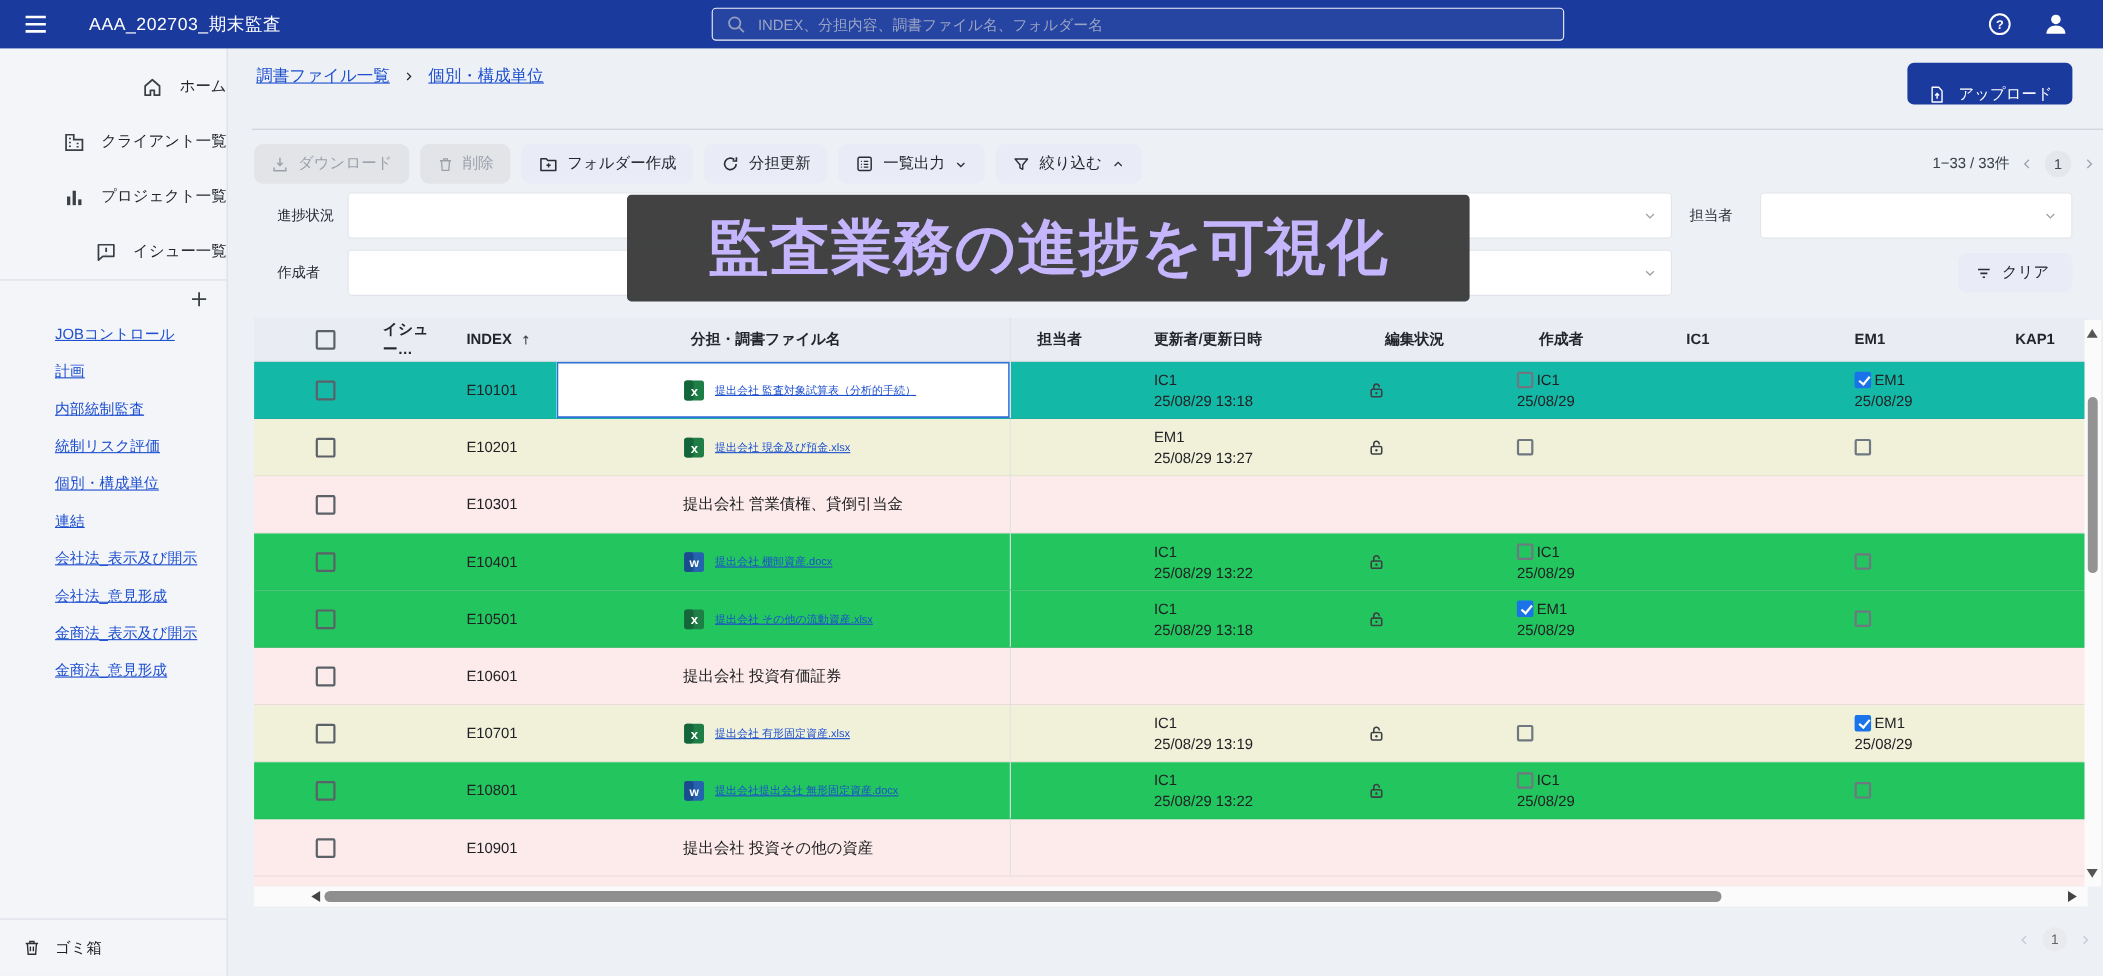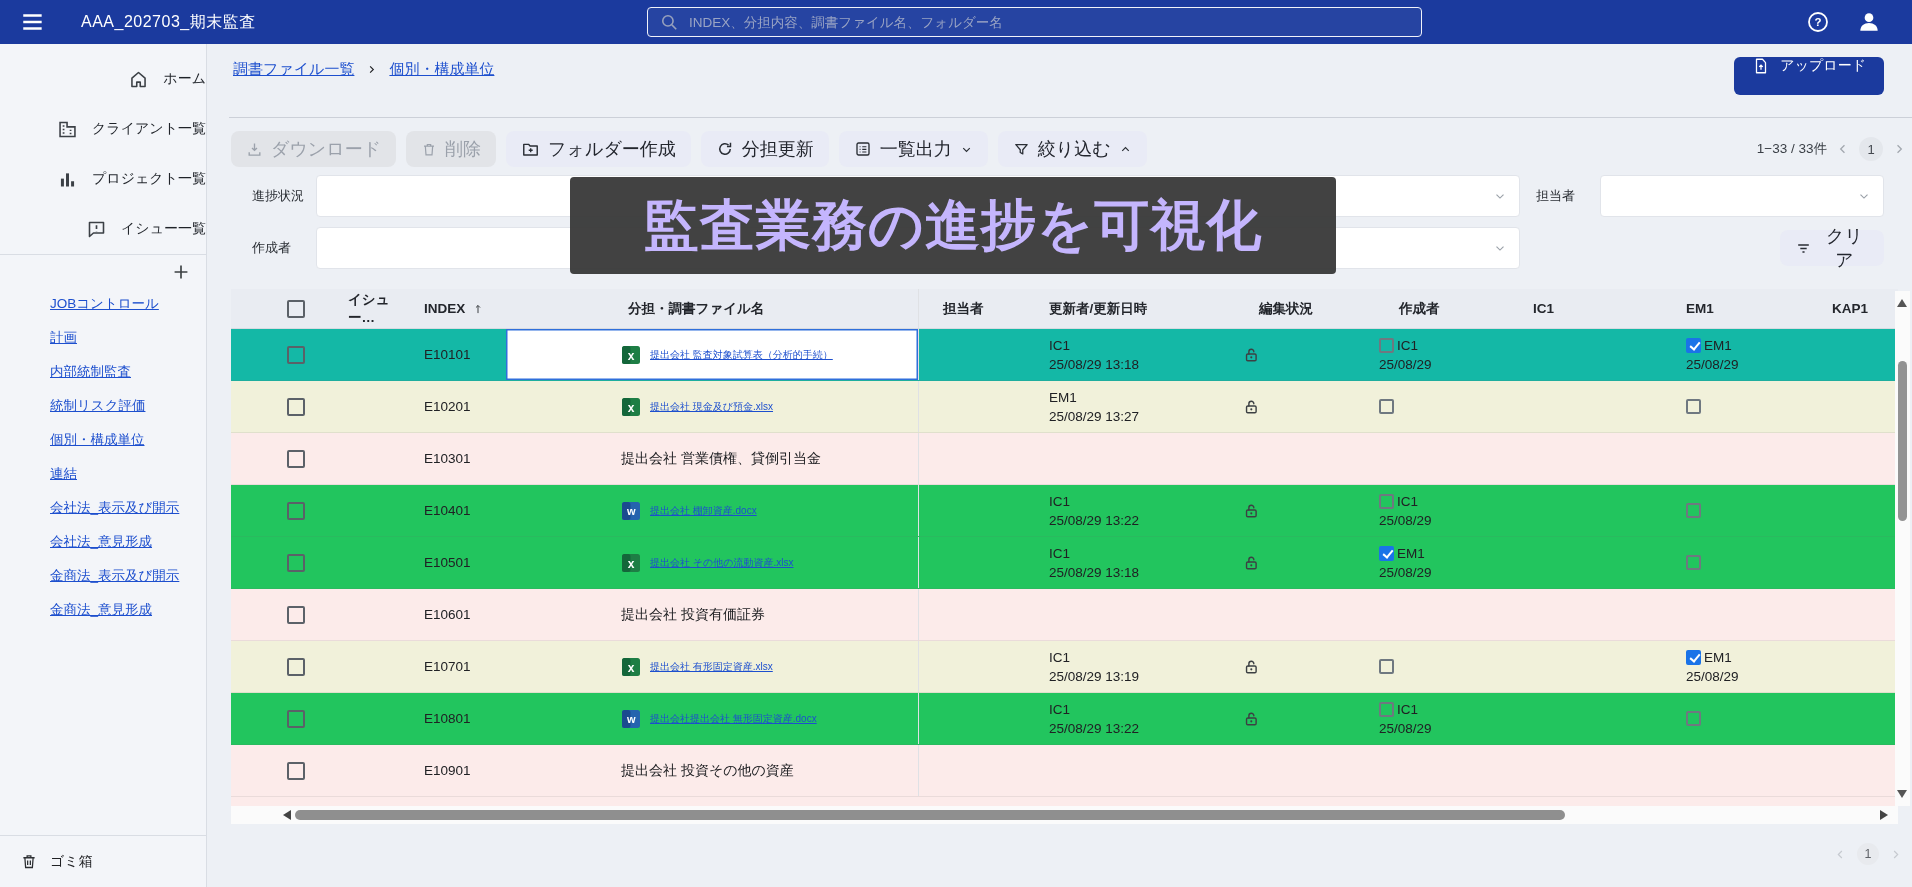--- a/index.html
+++ b/index.html
@@ -35,26 +35,26 @@
   .trash { position:absolute; bottom:0; left:0; width:100%; height:52px; border-top:1px solid #d9dde4;
            display:flex; align-items:center; gap:12px; padding-left:20px; font-size:14px; cursor:pointer; }
 
   
   .main { position:absolute; left:207px; top:44px; right:0; bottom:0; background:#edf0f5; }
   .breadcrumb { position:absolute; left:26px; top:16px; display:flex; align-items:center; gap:12px;
                 font-size:15px; }
   .breadcrumb a { color:#1d4fce; text-decoration:underline; cursor:pointer; }
   .upload-btn { position:absolute; right:28px; top:13px; height:38px; background:#1b3a9e; color:#fff;
                 border:none; border-radius:6px; padding:0 18px; font-size:14px; display:flex;
-                gap:10px; align-items:flex-start; cursor:pointer; font-family:inherit; }
+                gap:10px; align-items:flex-end; cursor:pointer; font-family:inherit; }
   .rule { position:absolute; left:22px; right:0; top:73px; border-top:1px solid #ccd0d8; }
 
   .toolbar { position:absolute; left:24px; top:87px; right:6px; height:36px; display:flex;
              align-items:center; gap:10px; }
-  .btn { height:36px; border:none; border-radius:8px; padding:0 15px; font-size:18px;
+  .btn { height:36px; border:none; border-radius:8px; padding:0 15px; font-size:14px;
          display:inline-flex; align-items:center; gap:8px; font-family:inherit; cursor:pointer; }
   .btn.disabled { background:#e2e4e8; color:#9ba1ab; cursor:default; }
   .btn.enabled { background:#e9ebf6; color:#23262e; }
   .pager { margin-left:auto; display:flex; align-items:center; gap:9px; font-size:13.5px; color:#3a3f46; }
   .page-circle { width:24px; height:24px; border-radius:50%; background:#e4e7ec; color:#44484f;
                  display:flex; align-items:center; justify-content:center; font-size:13px; cursor:pointer; }
 
   .filters { position:absolute; left:45px; top:131px; right:28px; }
   .frow { display:flex; align-items:center; height:42px; }
   .frow + .frow { margin-top:10px; }

